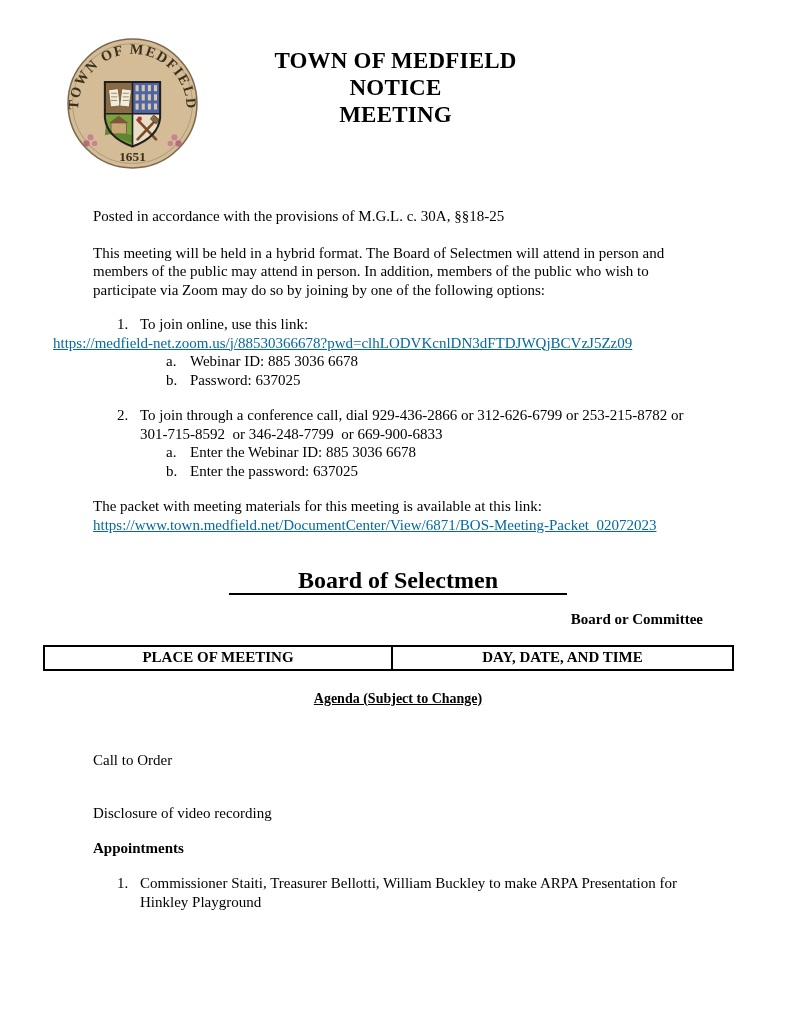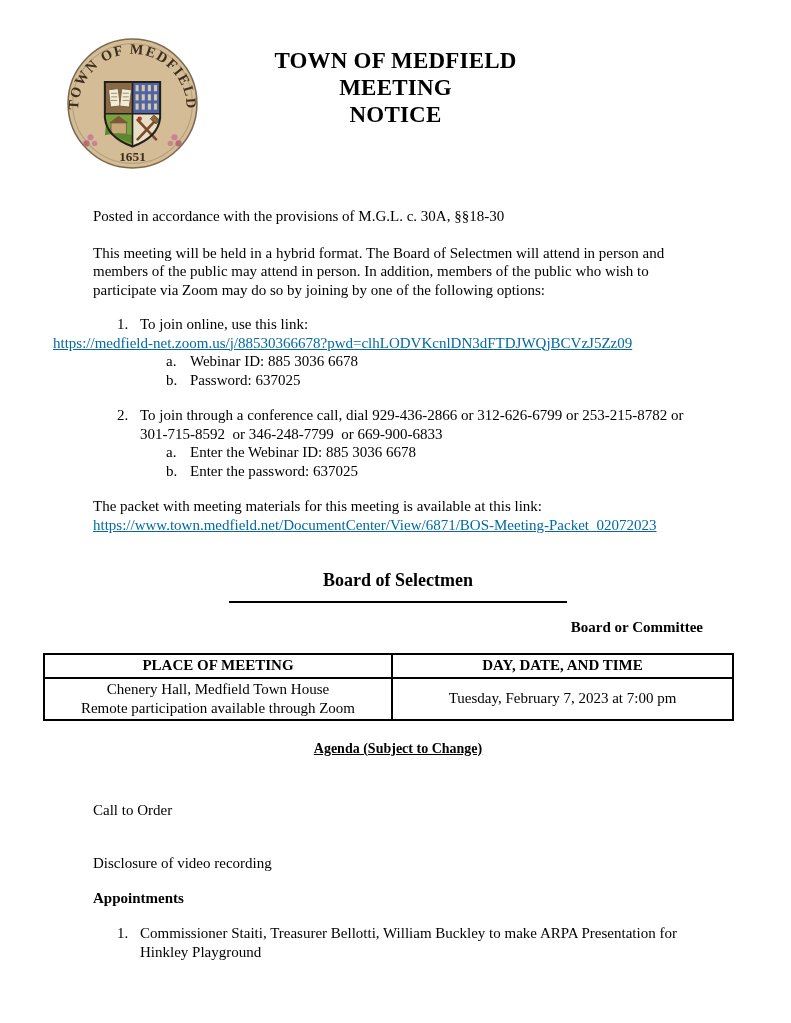--- a/index.html
+++ b/index.html
@@ -20,22 +20,22 @@
   .num-item { display:flex; padding-left:24px; margin-top:16px; }
   .num-item .marker { width:23px; flex:0 0 23px; }
   .num-item .txt { flex:1 1 auto; white-space:pre-wrap; }
   .opt2 { margin-top:17px; }
   .zoom-link-line { margin-left:-40px; }
   a.doclink { color:#0369a1; text-decoration:underline; cursor:pointer; word-break:break-all; }
   .sub-item { display:flex; padding-left:73px; }
   .sub-item .marker { width:24px; flex:0 0 24px; }
   .packet { margin-top:17px; }
   .board-name { width:338px; margin:36px auto 0; text-align:center;
-                font-size:18px; line-height:21px; font-weight:bold;
-                border-bottom:2px solid #000; padding-bottom:10px; }
+                font-size:24px; line-height:21px; font-weight:bold;
+                border-bottom:2px solid #000; padding-bottom:2px; }
   .board-caption { text-align:right; font-weight:bold; margin-top:15px; }
   table.meeting { border-collapse:collapse; margin-top:16px; margin-left:-50px;
                   width:673px; table-layout:fixed; }
   table.meeting td { border:2px solid #000; text-align:center; vertical-align:middle; padding:1px 4px; }
   table.meeting .hdr td { font-weight:bold; height:20px; }
   table.meeting .col-place { width:338px; }
   table.meeting .col-time  { width:331px; }
   table.meeting .data td { height:38px; }
   .agenda-heading { margin-top:17px; text-align:center; font-size:14px; line-height:22px;
                     font-weight:bold; text-decoration:underline; }
@@ -111,27 +111,27 @@
           <circle cx="28" cy="104" r="2.6" fill="#c98393"></circle>
         <circle cx="106" cy="98" r="3" fill="#c98393"></circle>
           <circle cx="110" cy="104" r="3" fill="#b86b7c"></circle>
           <circle cx="102" cy="104" r="2.6" fill="#c98393"></circle>
       </g>
       <text x="65" y="121" text-anchor="middle" font-size="13" font-weight="bold" fill="#3d2f1d" font-family="Liberation Serif, DejaVu Serif, serif">1651</text>
     </svg>
 
     <div class="title-block">
       <div>TOWN OF MEDFIELD</div>
+      <div>NOTICE</div>
       <div>MEETING</div>
-      <div>NOTICE</div>
     </div>
   </div>
 
   <div class="content">
-    <p class="posted">Posted in accordance with the provisions of M.G.L. c. 30A, §§18-30</p>
+    <p class="posted">Posted in accordance with the provisions of M.G.L. c. 30A, §§18-25</p>
 
     <p class="hybrid">This meeting will be held in a hybrid format. The Board of Selectmen will attend in person and members of the public may attend in person. In addition, members of the public who wish to participate via Zoom may do so by joining by one of the following options:</p>
 
     <div class="num-item">
       <span class="marker">1.</span>
       <span class="txt">To join online, use this link:</span>
     </div>
     <div class="zoom-link-line">
       <a class="doclink" href="#">https://medfield-net.zoom.us/j/88530366678?pwd=clhLODVKcnlDN3dFTDJWQjBCVzJ5Zz09</a>
     </div>
@@ -164,27 +164,20 @@
 
     <div class="board-name">Board of Selectmen</div>
     <div class="board-caption">Board or Committee</div>
 
     <table class="meeting">
       <tbody>
         <tr class="hdr">
           <td class="col-place">PLACE OF MEETING</td>
           <td class="col-time">DAY, DATE, AND TIME</td>
         </tr>
-        <tr class="data">
-          <td>
-            <div>Chenery Hall, Medfield Town House</div>
-            <div>Remote participation available through Zoom</div>
-          </td>
-          <td>Tuesday, February 7, 2023 at 7:00 pm</td>
-        </tr>
       </tbody>
     </table>
 
     <div class="agenda-heading">Agenda (Subject to Change)</div>
 
     <p class="call">Call to Order</p>
     <p class="disclosure">Disclosure of video recording</p>
 
     <p class="appointments-h">Appointments</p>
     <div class="num-item appt">

